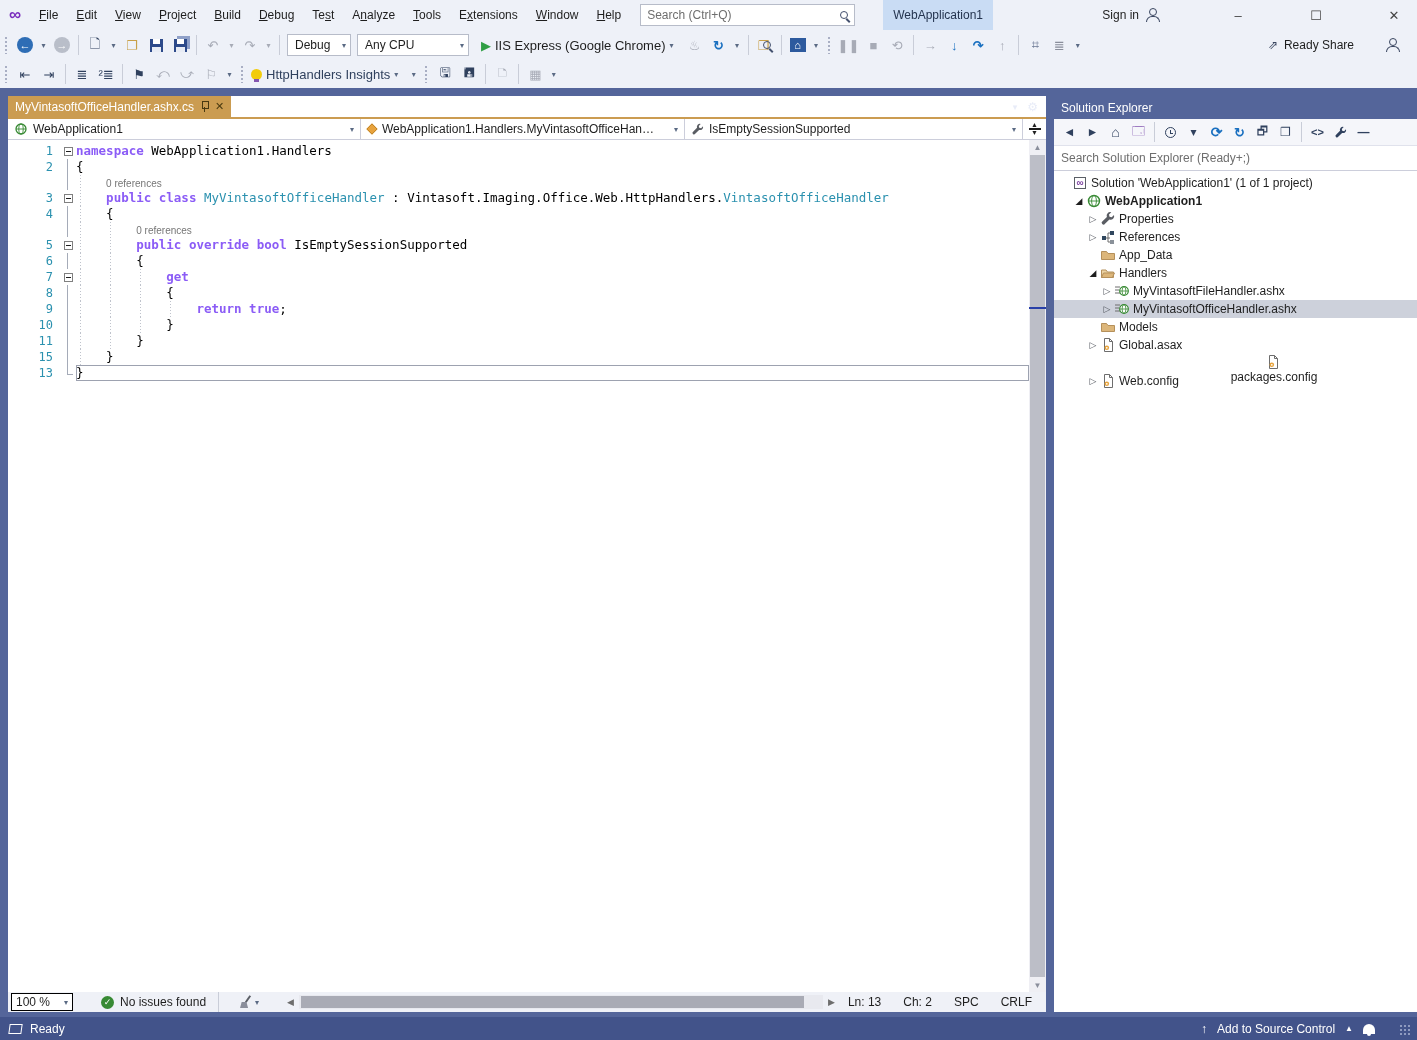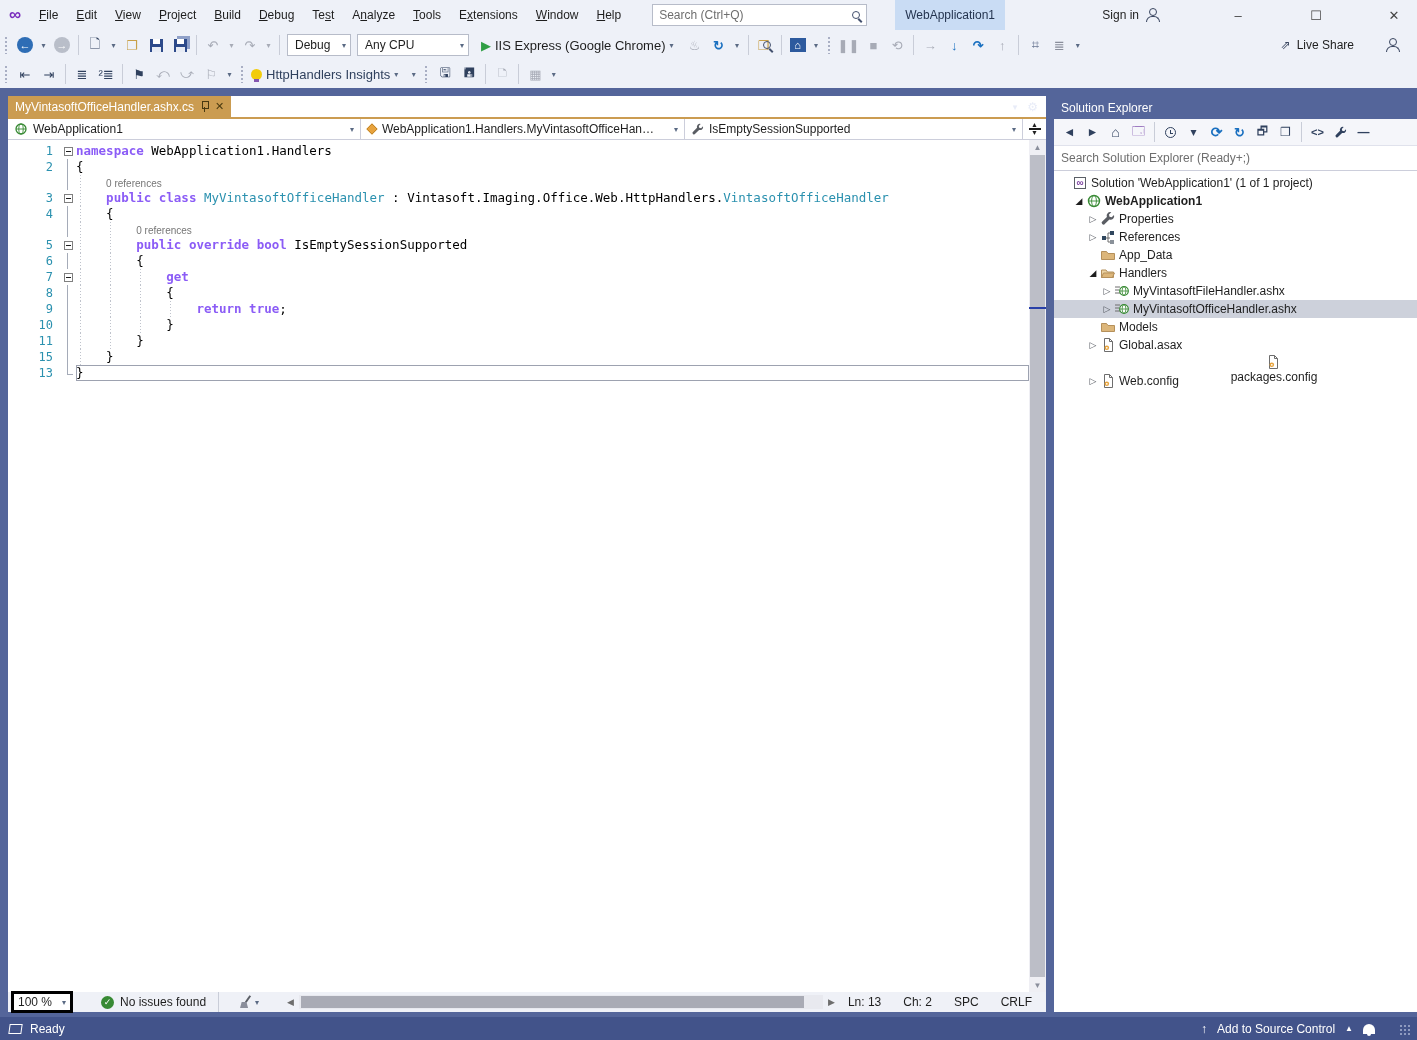--- a/index.html
+++ b/index.html
@@ -6,21 +6,21 @@
   html,body { width:1417px; height:1040px; overflow:hidden; }
   body { font-family:"Liberation Sans", sans-serif; font-size:12px; color:#1E1E1E;
          background:#54659A; position:relative; }
 
   
   .titlebar { position:absolute; left:0; top:0; width:1417px; height:30px;
               background:#EEF1F8; display:flex; align-items:center; }
   .vslogo { width:30px; text-align:center; font-size:17px; font-weight:bold; color:#7B2FBE; }
   .menubar { display:flex; height:30px; align-items:center; }
   .menu-item { padding:0 9px; height:30px; line-height:30px; cursor:default; }
-  .qsearch { margin-left:22px; width:215px; height:22px; background:#fff;
+  .qsearch { margin-left:10px; width:215px; height:22px; background:#fff;
              border:1px solid #B7BCC9; display:flex; align-items:center; padding:0 6px; }
   .qsearch .ph { flex:1; color:#6E6E6E; }
   .titlebadge { margin-left:28px; background:#C9DCF4; color:#24344F; height:30px;
                 line-height:30px; padding:0 10px; }
   .tb-right { margin-left:auto; display:flex; align-items:center;gap:32px; }
   .signin { display:flex; align-items:center; gap:6px; margin-right:24px; }
   .winbtn { width:46px; height:30px; display:flex; align-items:center; justify-content:center;
             color:#444; font-size:13px; }
 
   .toolbar { position:absolute; left:0; width:1417px; background:#EEF1F8;
@@ -105,21 +105,21 @@
 
   .vscroll { position:absolute; left:1029px; top:140px; width:17px; height:852px; background:#EFEFF4; }
   .vscroll .arr { width:17px; height:14px; display:flex; align-items:center; justify-content:center;
                   color:#8A8E9B; font-size:8px; }
   .vthumb { position:absolute; left:1px; top:15px; width:15px; height:822px; background:#BCBEC7; }
   .vmark { position:absolute; left:0; width:17px; height:2px; background:#2940A8; top:167px; z-index:2; }
   .vscroll .arr.down { position:absolute; bottom:0; }
 
   .estatus { position:absolute; left:8px; top:992px; width:1038px; height:20px; background:#EFF1F7;
              display:flex; align-items:center; font-size:12px; }
-  .zoomcombo { width:62px; height:18px; background:#fff; border:3px solid #000000; margin-left:3px;
+  .zoomcombo { width:62px; height:18px; background:#fff; border:1px solid #000000; margin-left:3px;
                display:flex; align-items:center; padding:8px 4px; }
   .zoomcombo .ca { margin-left:auto; font-size:8px; color:#5A6A84; }
   .okball { width:13px; height:13px; border-radius:50%; background:#388A34; color:#fff; font-size:9px;
             display:flex; align-items:center; justify-content:center; margin:0 6px 0 28px; }
   .broom { width:14px; height:14px; position:relative; margin:0 2px 0 8px; }
   .broom::before { content:""; position:absolute; left:8px; top:0; width:2px; height:8px; background:#5B5F66; transform:rotate(35deg); }
   .broom::after { content:""; position:absolute; left:1px; top:7px; width:8px; height:6px; background:#8A8E9B;
                   clip-path:polygon(0 100%,100% 100%,80% 0,20% 0); }
   .hsb { flex:1; height:14px; background:#E8E9EF; margin:0 2px; position:relative; }
   .hthumb { position:absolute; left:2px; top:1px; height:12px; width:96%; background:#A9ABB5; }
@@ -254,21 +254,21 @@
   <span class="tbi blue-ic">↓</span>
   <span class="tbi blue-ic">↷</span>
   <span class="tbi dis">↑</span>
   <span class="sep"></span>
   <span class="tbi" style="color:#6B7894">⌗</span>
   <span class="tbi" style="color:#8A8E9B">≣</span>
   <span class="tbi dd">▾</span>
   <span style="margin-left:auto"></span>
   <span class="livesh">
     <span style="color:#3A4660">⇗</span>
-    <span>Live Share</span>
+    <span>Ready Share</span>
   </span>
   <span class="tbi" style="margin-right:14px">
       <span class="person"></span>
     </span>
 </div>
 
 <div class="toolbar toolbar2">
   <span class="grip"></span>
   <span class="tbi">⇤</span>
   <span class="tbi">⇥</span>

